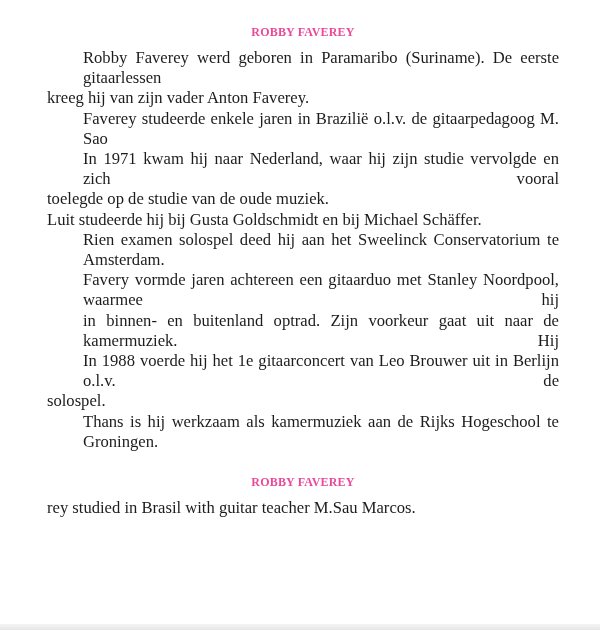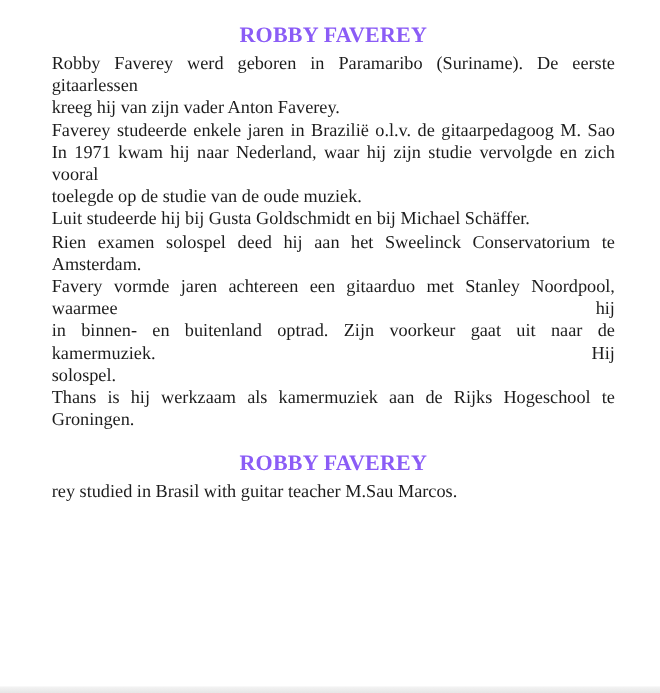--- a/index.html
+++ b/index.html
@@ -7,30 +7,30 @@
     width: 600px; height: 630px; overflow: hidden;
     background: #ffffff;
     font-family: "Liberation Serif", "DejaVu Serif", serif;
     color: #1c1c1c;
     position: relative;
   }
   .page {
     position: absolute; left: 47px; top: 22px; width: 512px;
   }
   .title {
-    text-align: center; font-weight: bold; font-size: 20px;
+    text-align: center; font-weight: bold; font-size: 12px;
     letter-spacing: 0.2px; line-height: 20px; margin: 0 0 6px 0;
-    color: #8b5cf6;
+    color: #ec4899;
   }
   .section2 { margin-top: 20px; }
   .line {
     font-size: 16.6px; line-height: 20.2px; white-space: nowrap;
     margin: 0;
   }
-  .line.j { text-align: justify; text-align-last: justify; white-space: normal; }
+  .line.j { text-align: justify; text-align-last: justify; white-space: normal; margin-left: 36px; }
   .bottom-rule {
     position: absolute; left: 0; right: 0; top: 624px; height: 6px;
     background: linear-gradient(#f4f4f4, #e6e6e6);
   }
 </style>
 </head>
 <body>
 
 <div class="page">
   <div>
@@ -38,20 +38,21 @@
     <div>
         <p class="line j">Robby Faverey werd geboren in Paramaribo (Suriname). De eerste gitaarlessen</p>
         <p class="line">kreeg hij van zijn vader Anton Faverey.</p>
         <p class="line j">Faverey studeerde enkele jaren in Brazilië o.l.v. de gitaarpedagoog M. Sao</p>
         <p class="line j">In 1971 kwam hij naar Nederland, waar hij zijn studie vervolgde en zich vooral</p>
         <p class="line">toelegde op de studie van de oude muziek.</p>
         <p class="line">Luit studeerde hij bij Gusta Goldschmidt en bij Michael Schäffer.</p>
         <p class="line j">Rien examen solospel deed hij aan het Sweelinck Conservatorium te Amsterdam.</p>
         <p class="line j">Favery vormde jaren achtereen een gitaarduo met Stanley Noordpool, waarmee hij</p>
         <p class="line j">in binnen- en buitenland optrad. Zijn voorkeur gaat uit naar de kamermuziek. Hij</p>
+        <p class="line j">In 1988 voerde hij het 1e gitaarconcert van Leo Brouwer uit in Berlijn o.l.v. de</p>
         <p class="line">solospel.</p>
         <p class="line j">Thans is hij werkzaam als kamermuziek aan de Rijks Hogeschool te Groningen.</p>
       </div>
   </div>
   <div class="section2">
     <h2 class="title">ROBBY FAVEREY</h2>
     <div>
         <p class="line">rey studied in Brasil with guitar teacher M.Sau Marcos.</p>
       </div>
   </div>

